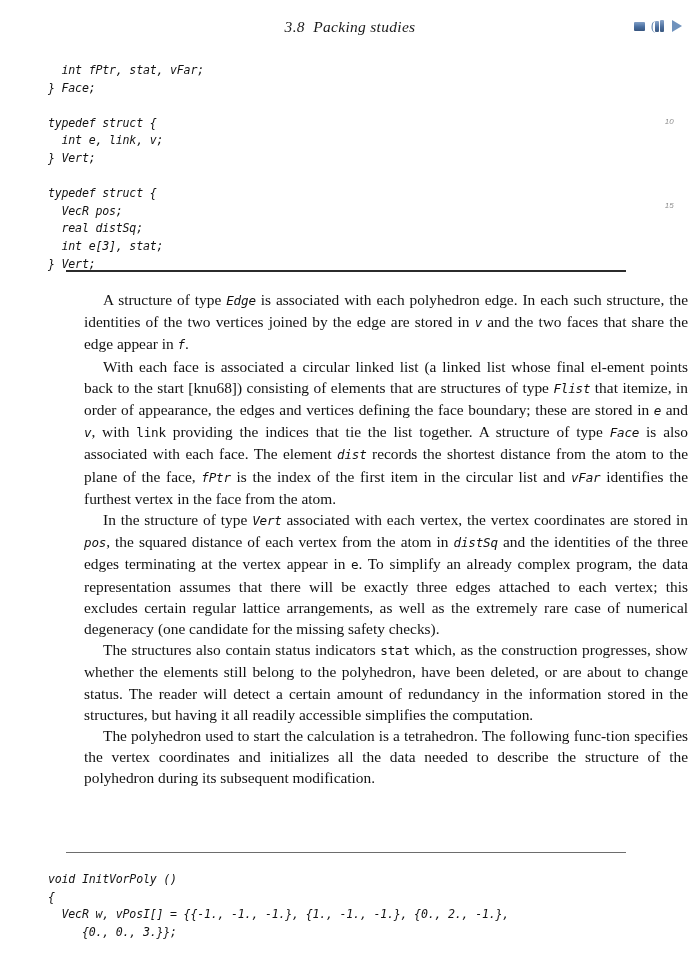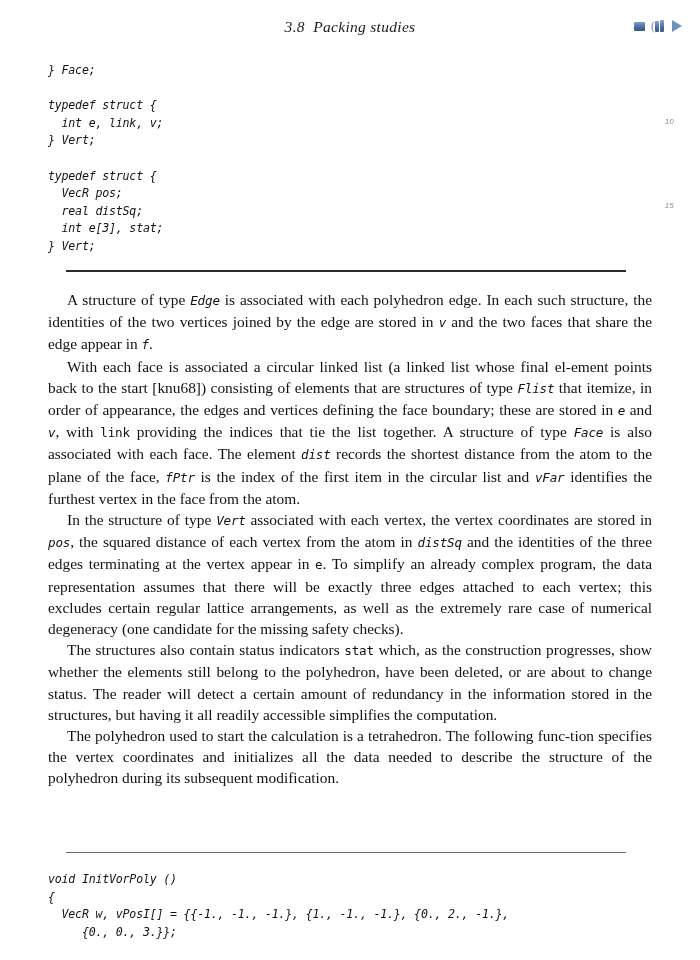--- a/index.html
+++ b/index.html
@@ -167,39 +167,40 @@
     <span class="icon-pause">
       <span class="paren">(</span>
       <span class="pb pb1"></span>
       <span class="pb pb2"></span>
     </span>
     <span class="icon-play"></span>
   </div>
 </div>
 
 <div class="code-block" id="code-top" style="top:62px;">
+    <div class="code-line">  int fPtr, stat, vFar;</div>
     <div class="code-line">} Face;</div>
     <div class="code-line blank">&nbsp;</div>
     <div class="code-line">typedef struct {</div>
     <div class="code-line">  int e, link, v;</div>
     <div class="code-line">} Vert;</div>
     <div class="code-line blank">&nbsp;</div>
     <div class="code-line">typedef struct {</div>
     <div class="code-line">  VecR pos;</div>
     <div class="code-line">  real distSq;</div>
     <div class="code-line">  int e[3], stat;</div>
     <div class="code-line">} Vert;</div>
   </div>
 
 <div class="line-no" id="lineno-10" style="top:117px;">10</div>
 <div class="line-no" id="lineno-15" style="top:201px;">15</div>
 
 <div class="rule-thick" style="top:270px;"></div>
 
-<div class="body-text" style="top:289px;">
+<div class="body-text" style="top:289px;margin-left:36px;">
     <p>A structure of type <code>Edge</code> is associated with each polyhedron edge. In each such structure, the identities of the two vertices joined by the edge are stored in <code>v</code> and the two faces that share the edge appear in <code>f</code>.</p>
     <p>With each face is associated a circular linked list (a linked list whose final el-ement points back to the start [knu68]) consisting of elements that are structures of type <code>Flist</code> that itemize, in order of appearance, the edges and vertices defining the face boundary; these are stored in <code>e</code> and <code>v</code>, with <code class="up">link</code> providing the indices that tie the list together. A structure of type <code>Face</code> is also associated with each face. The element <code>dist</code> records the shortest distance from the atom to the plane of the face, <code>fPtr</code> is the index of the first item in the circular list and <code>vFar</code> identifies the furthest vertex in the face from the atom.</p>
     <p>In the structure of type <code>Vert</code> associated with each vertex, the vertex coordinates are stored in <code>pos</code>, the squared distance of each vertex from the atom in <code>distSq</code> and the identities of the three edges terminating at the vertex appear in <code class="up">e</code>. To simplify an already complex program, the data representation assumes that there will be exactly three edges attached to each vertex; this excludes certain regular lattice arrangements, as well as the extremely rare case of numerical degeneracy (one candidate for the missing safety checks).</p>
     <p>The structures also contain status indicators <code class="up">stat</code> which, as the construction progresses, show whether the elements still belong to the polyhedron, have been deleted, or are about to change status. The reader will detect a certain amount of redundancy in the information stored in the structures, but having it all readily accessible simplifies the computation.</p>
     <p>The polyhedron used to start the calculation is a tetrahedron. The following func-tion specifies the vertex coordinates and initializes all the data needed to describe the structure of the polyhedron during its subsequent modification.</p>
   </div>
 
 <div class="rule-thin" style="top:852px;"></div>
 
 <div class="code-block" id="code-bottom" style="top:871px;">

